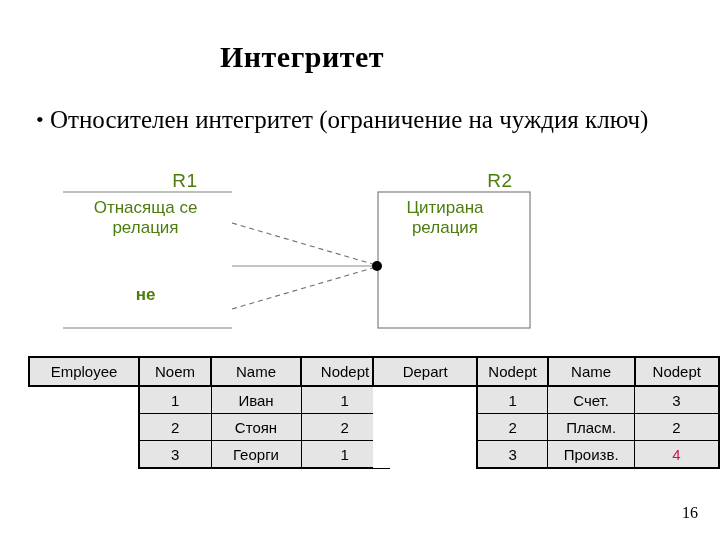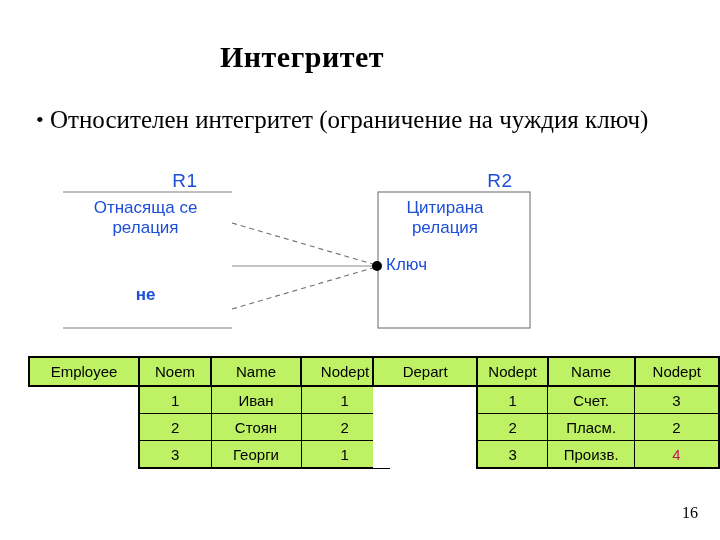--- a/index.html
+++ b/index.html
@@ -61,21 +61,21 @@
     height: 175px;
   }
   #diagram svg { display: block; }
 
   .dg-label {
     position: absolute;
     font-family: "Liberation Sans", sans-serif;
     font-size: 17px;
     line-height: 20px;
     text-align: center;
-    color: #1d4ed8;
+    color: #4d7c0f;
     white-space: pre-line;
   }
   .dg-relname {
     font-size: 19px;
     font-weight: normal;
     letter-spacing: 0.5px;
   }
   .dg-bold { font-weight: bold; }
 
   #r1-caption { left: 155px; top: 1px; width: 60px; }
@@ -97,21 +97,21 @@
     color: #000;
   }
   #table-employee { left: 28px; top: 356px; }
   #table-depart   { left: 372px; top: 356px; }
 
   .rel-table td {
     border: 1px solid #000;
     height: 24px;
     text-align: center;
     padding: 1px 4px;
-    background: #bef264;
+    background: #e5e5e5;
   }
   .rel-table thead td {
     border: 2px solid #000;
     font-size: 15px;
     height: 25px;
   }
   .rel-table thead td.relname-cell {
     border: 2px solid #000;
     padding: 1px 8px;
   }
@@ -175,21 +175,20 @@
 
   <div class="dg-label" id="r1-bottom-text">
     <span class="dg-bold">не</span><br>
   </div>
 
   <div class="dg-label dg-relname" id="r2-caption">R2</div>
 
   <div class="dg-label" id="r2-top-text">Цитирана
 релация</div>
 
-  <div class="dg-label" id="r2-key-text">Ключ</div>
 </div>
 
 <table class="rel-table" id="table-employee">
   <thead>
     <tr>
       <td class="relname-cell">Employee</td>
       <td class="col-num">Noem</td>
       <td class="col-name">Name</td>
       <td class="col-last">Nodept</td>
     </tr>

